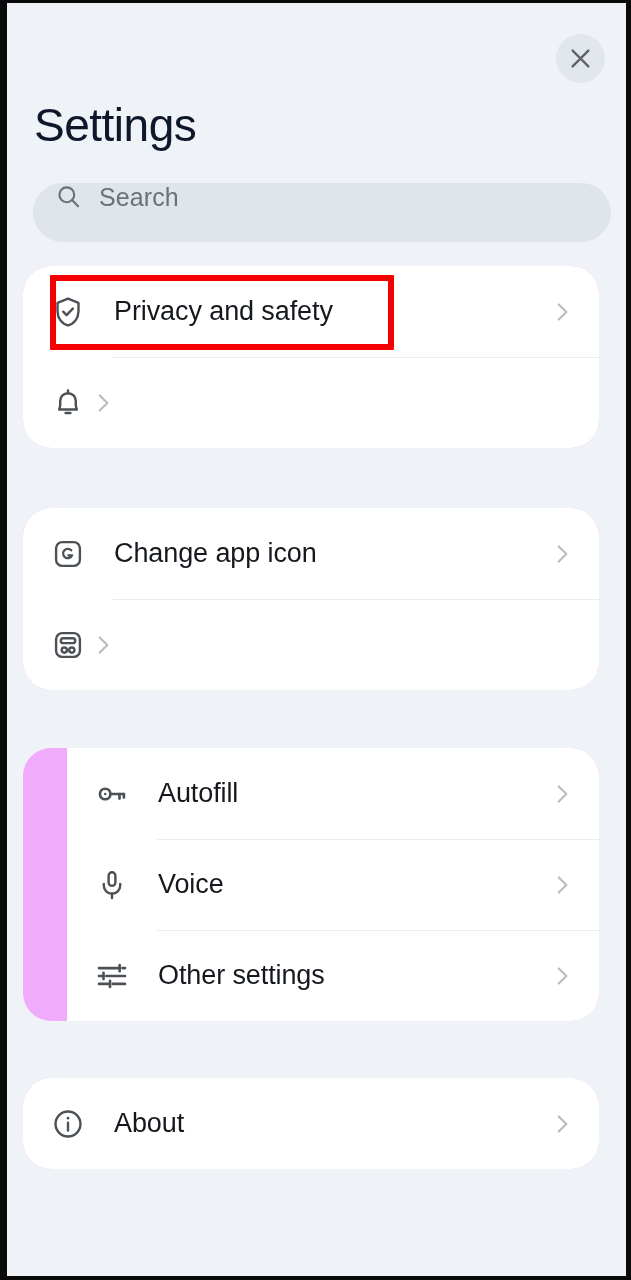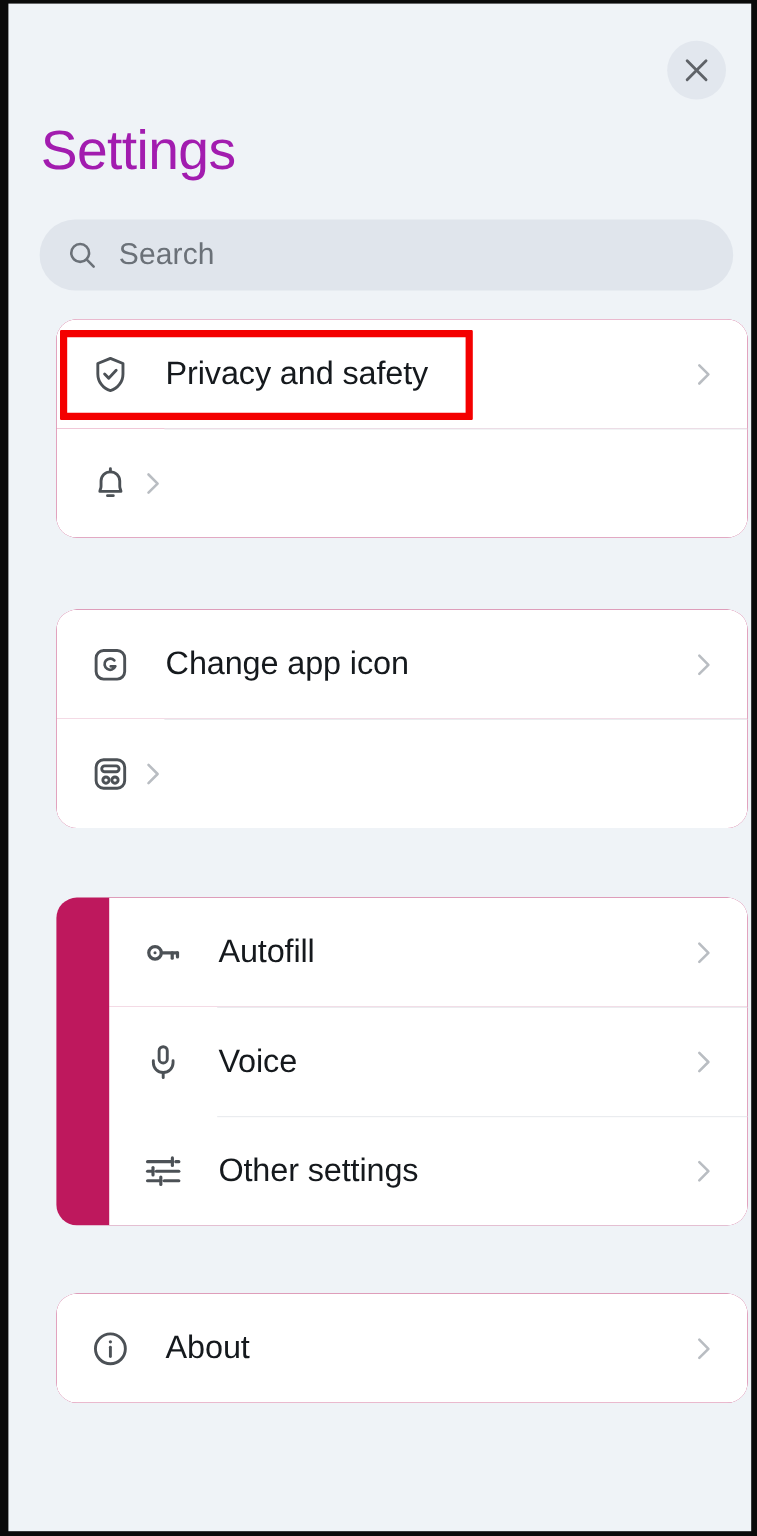--- a/index.html
+++ b/index.html
@@ -52,53 +52,52 @@
   .close-btn svg { display: block; }
 
   
   .page-title {
     position: absolute;
     left: 27px;
     top: 99px;
     font-size: 46px;
     font-weight: 400;
     letter-spacing: -0.5px;
-    color: #a21caf;
+    color: #0f172a;
     line-height: 1;
   }
 
   
   .search-bar {
     position: absolute;
     left: 26px;
     top: 180px;
     width: 578px;
     height: 59px;
     background: #e0e5ec;
     border-radius: 30px;
     display: flex;
-    align-items: center;
     padding: 0 22px;
     cursor: text;
   }
   .search-bar .search-icon { flex: 0 0 auto; display: flex; }
   .search-placeholder {
     margin-left: 17px;
     font-size: 25px;
     color: #6b7178;
     letter-spacing: 0.1px;
   }
 
   
   .card {
     position: absolute;
-    left: 40px;
+    left: 16px;
     width: 576px;
-    background: #be185d;
-    border-radius: 17px;
+    background: #f0abfc;
+    border-radius: 28px;
     overflow: hidden;
   }
   #card-0 { top: 263px; }
   #card-1 { top: 505px; }
   #card-2 { top: 745px; padding-left: 44px; }
   #card-3 { top: 1075px; }
 
   .row {
     position: relative;
     display: flex;

